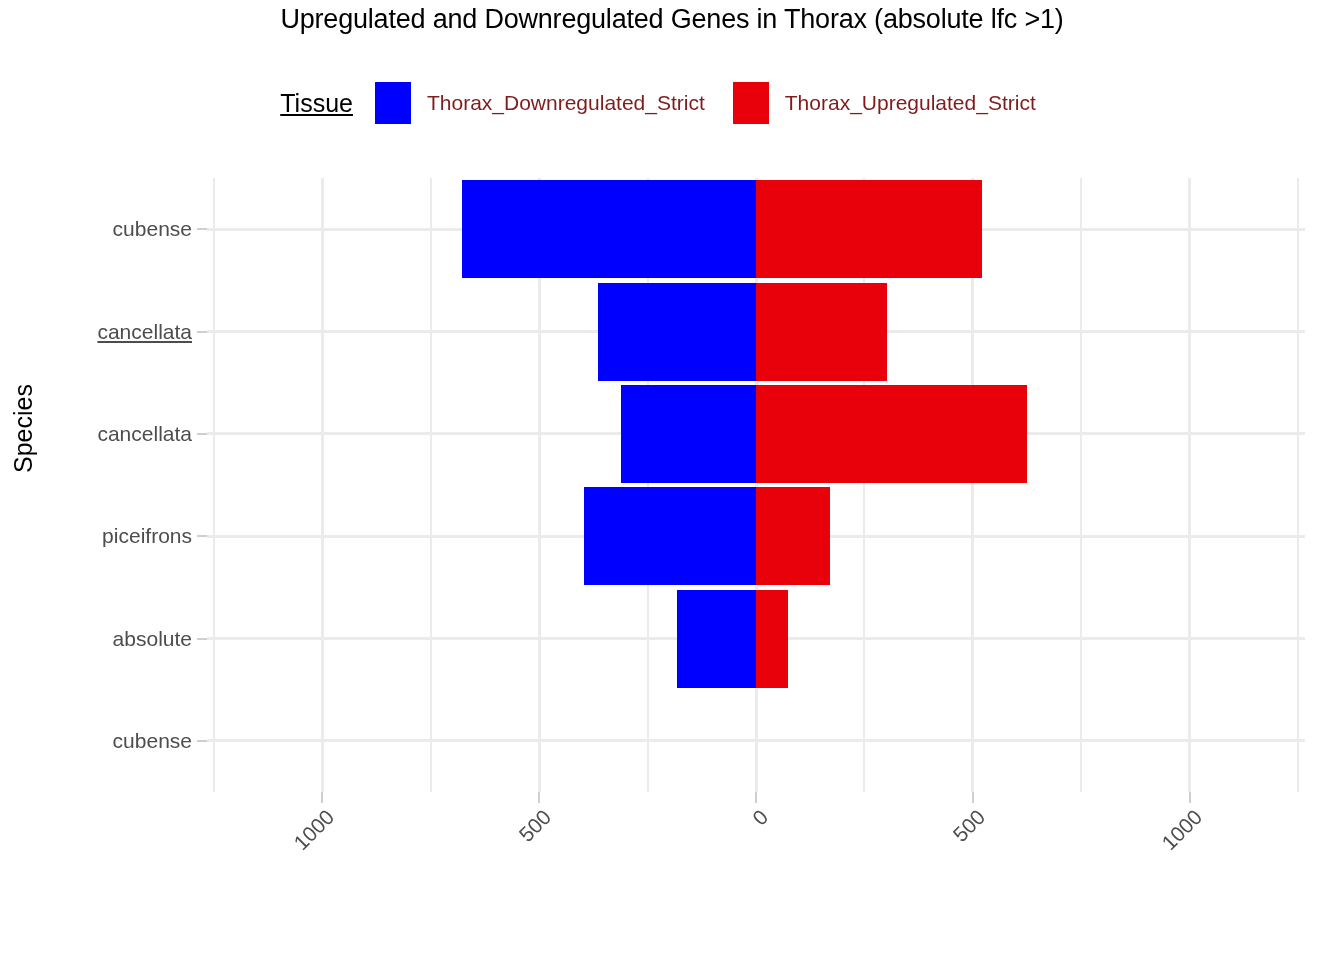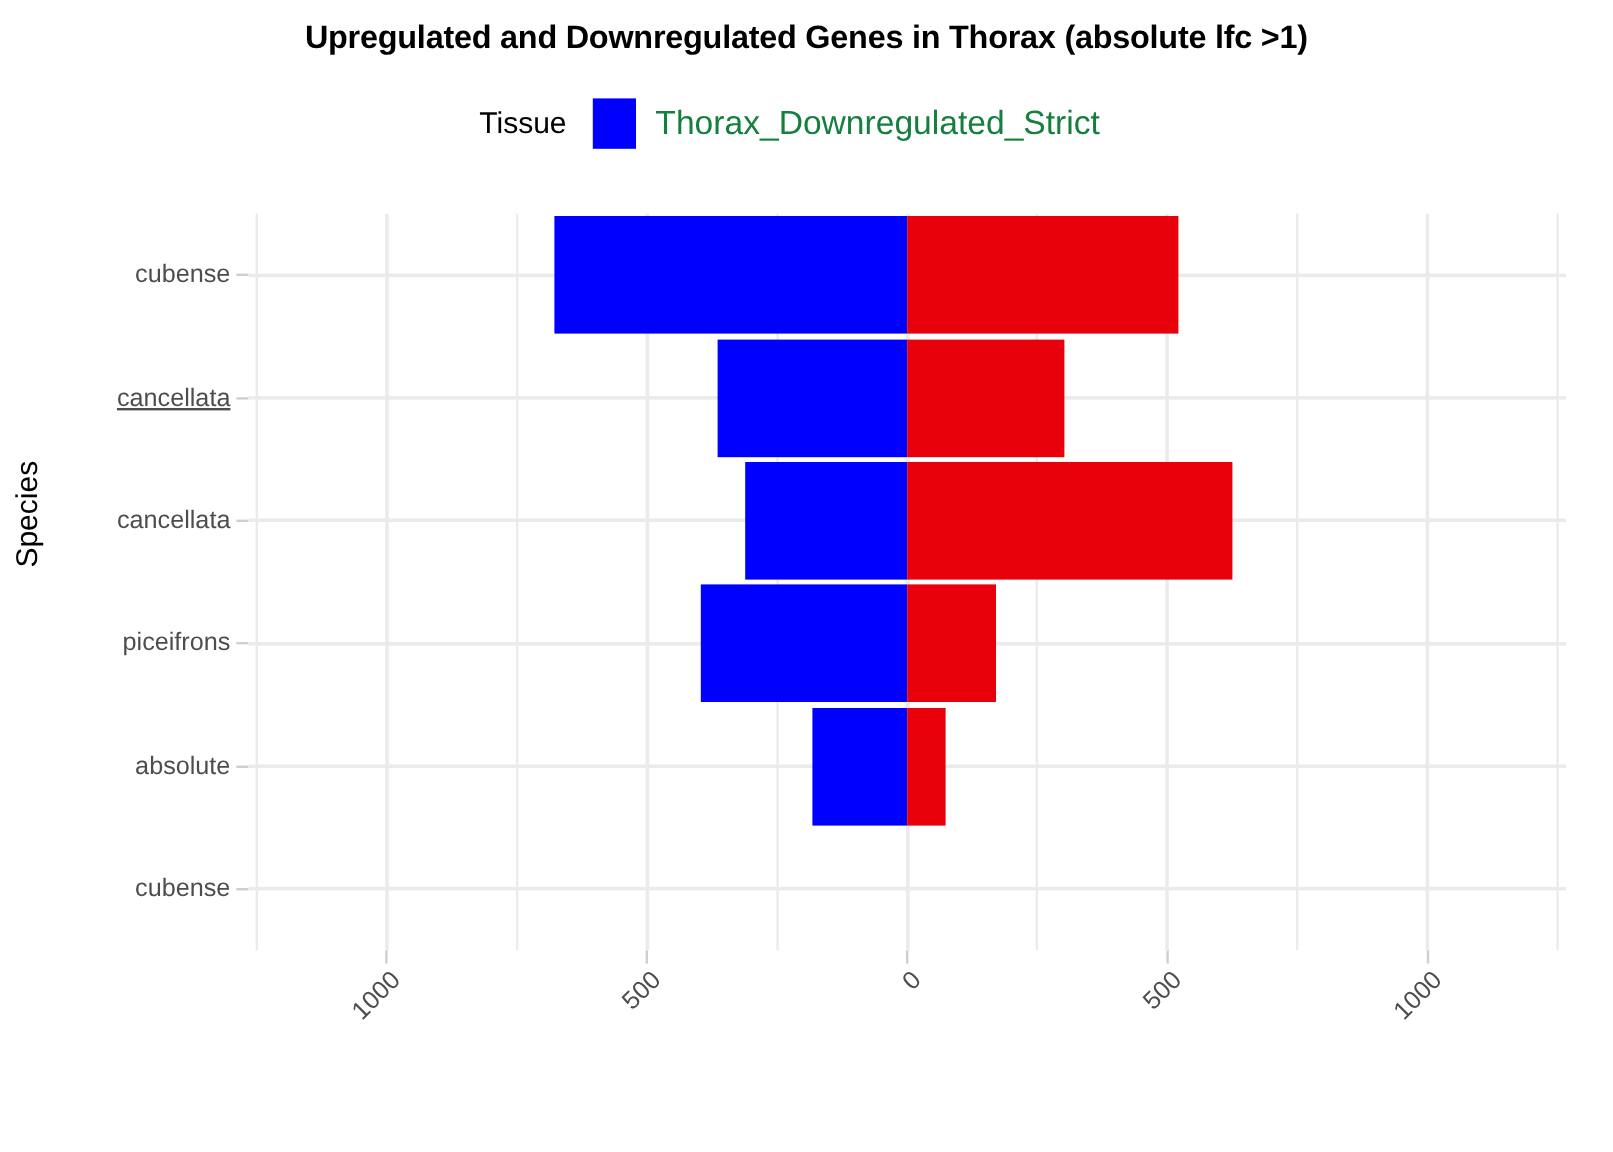--- a/index.html
+++ b/index.html
@@ -13,25 +13,25 @@
     height: 960px;
     background: #ffffff;
     font-family: "Liberation Sans", sans-serif;
     overflow: hidden;
   }
 
   
   #chart-title {
     position: absolute;
     left: 0;
-    top: 16px;
+    top: 4px;
     width: 1344px;
     text-align: center;
     font-size: 27px;
-    font-weight: bold;
+    font-weight: normal;
     color: #000000;
     letter-spacing: -0.2px;
     white-space: nowrap;
   }
 
   
   #legend {
     position: absolute;
     left: 0;
     top: 82px;
@@ -39,35 +39,36 @@
     display: flex;
     flex-direction: row;
     align-items: center;
     justify-content: center;
     gap: 0px;
   }
   #legend-title {
     font-size: 25px;
     color: #000000;
     margin-right: 22px;
+    text-decoration: underline;
   }
   .legend-item {
     display: flex;
     flex-direction: row;
     align-items: center;
     margin-right: 28px;
   }
   .legend-swatch {
     width: 36px;
     height: 42px;
     margin-right: 16px;
   }
   .legend-label {
-    font-size: 28px;
-    color: #15803d;
+    font-size: 21px;
+    color: #7f1d1d;
     white-space: nowrap;
   }
 
   
   #y-axis-title {
     position: absolute;
     left: 8px;
     top: 0;
     width: 30px;
     height: 960px;
@@ -177,20 +178,24 @@
 
 <div id="page">
 
   <div id="chart-title">Upregulated and Downregulated Genes in Thorax (absolute lfc &gt;1)</div>
 
   <div id="legend">
     <div id="legend-title">Tissue</div>
     <div class="legend-item">
       <div class="legend-swatch" style="background:#0000FF"></div>
       <div class="legend-label">Thorax_Downregulated_Strict</div>
+    </div>
+    <div class="legend-item">
+      <div class="legend-swatch" style="background:#E8000B"></div>
+      <div class="legend-label">Thorax_Upregulated_Strict</div>
     </div>
   </div>
 
   <div id="y-axis-title">
     <span>Species</span>
   </div>
 
 
   <div id="y-tick-labels">
       <div class="ytick-label" style="top: 51.1667px;">cubense</div>

